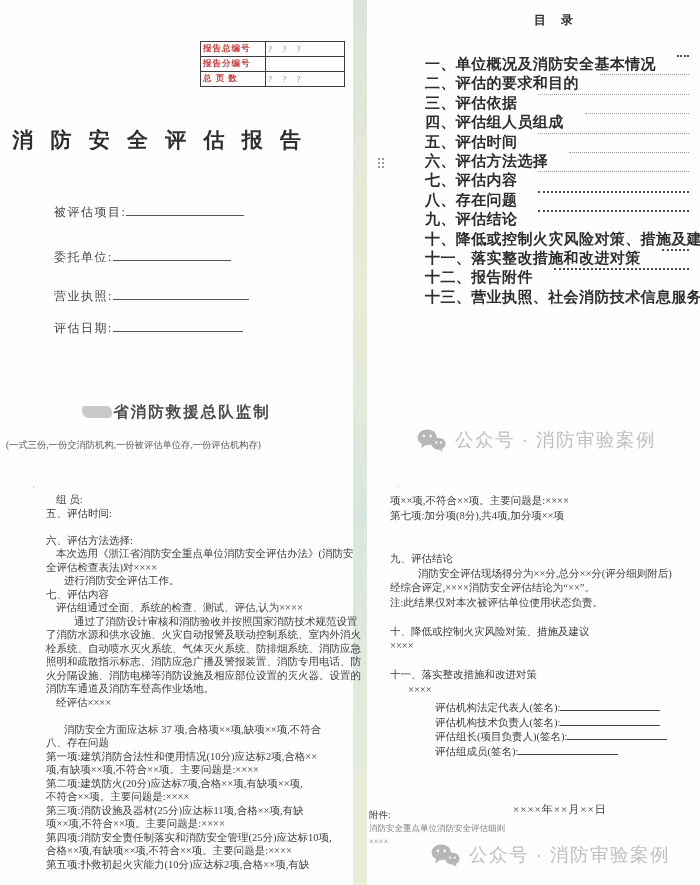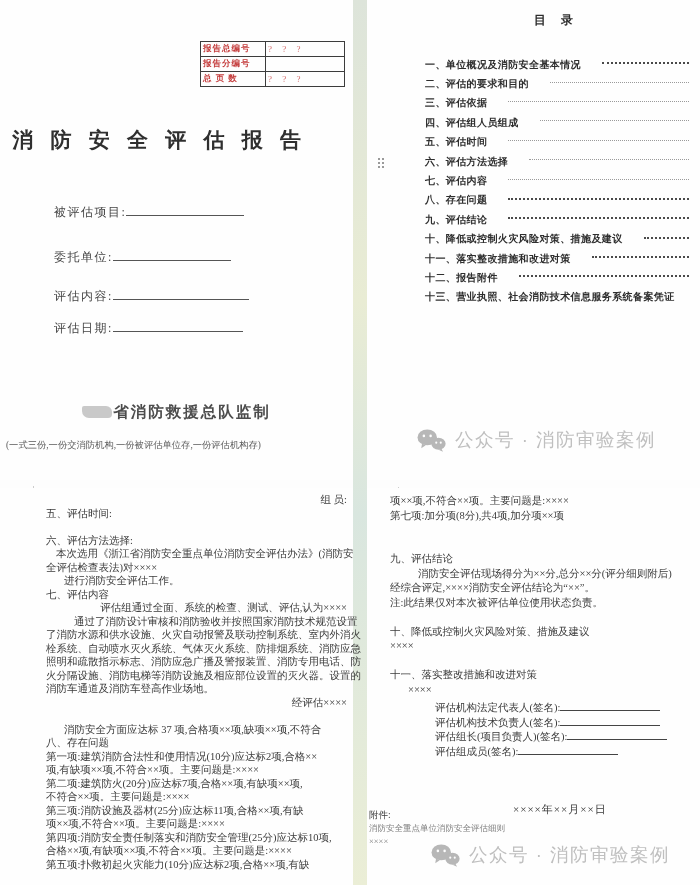--- a/index.html
+++ b/index.html
@@ -32,35 +32,35 @@
           letter-spacing:2px;color:#4c4c4c;font-weight:bold;}
   .redact{display:inline-block;width:30px;height:12px;background:#c9c9c9;
           border-radius:2px 6px 4px 7px;vertical-align:-1px;margin-right:1px;}
   .copies-note{position:absolute;left:6px;top:439px;font-size:9.3px;color:#5a5a5a;white-space:nowrap;}
 
   
   .toc{left:367px;top:0;width:333px;height:480px;}
   .toc-heading{position:absolute;left:0;right:0;top:12px;margin:0;text-align:center;padding-left:46px;
                font-size:12px;font-weight:bold;letter-spacing:6px;color:#2d2d2d;}
   .toc-list{position:absolute;left:58px;top:55px;width:264px;}
-  .toc-item{display:flex;align-items:center;height:19.4px;font-size:10px;font-weight:bold;
+  .toc-item{display:flex;align-items:flex-start;height:19.4px;font-size:15px;font-weight:bold;
             color:#2e2e2e;letter-spacing:0.4px;white-space:nowrap;gap:18px;}
   .ldr{flex:1;min-width:8px;margin:0 0 3px 3px;border-bottom:2px dotted #4a4a4a;}
   .ldr.fine{border-bottom:1px dotted #9a9a9a;margin-bottom:4px;}
   .drag-handle{position:absolute;left:11px;top:158px;width:2px;height:2px;background:#9a9a9a;
        box-shadow:4px 0 #9a9a9a,0 4px #9a9a9a,4px 4px #9a9a9a,0 8px #9a9a9a,4px 8px #9a9a9a;}
 
   
   .body-left{left:0;top:488px;width:353px;height:397px;}
   .body-right{left:367px;top:488px;width:333px;height:397px;}
   .text-block{position:absolute;left:46px;top:5px;right:6px;}
   .text-block.right{left:23px;top:6px;}
   .line{height:13.5px;line-height:13.5px;font-size:10.5px;white-space:nowrap;color:#3b3b3b;}
   .text-block.right .line{height:14.5px;line-height:14.5px;}
-  .ind1{padding-left:10px;text-align:right;} .ind2{padding-left:18px;} .ind3{padding-left:28px;}
+  .ind1{padding-left:10px;} .ind2{padding-left:18px;} .ind3{padding-left:28px;}
 
   .sig-block{position:absolute;left:68px;top:212px;}
   .sig-row{height:14.6px;line-height:14.6px;font-size:10.5px;white-space:nowrap;color:#3b3b3b;}
   .sig-line{display:inline-block;width:100px;height:10px;border-bottom:1px solid #444;}
   .date-line{position:absolute;left:146px;top:304px;font-size:11px;letter-spacing:1px;color:#3b3b3b;margin-top:10px;}
   .attach-label{position:absolute;left:2px;top:321px;font-size:9.5px;font-weight:normal;color:#3b3b3b;}
   .attach-lines{position:absolute;left:2px;top:334px;}
   .attach-line{height:13px;line-height:13px;font-size:8.5px;color:#808080;white-space:nowrap;}
 
   
@@ -94,21 +94,21 @@
           <tr>
             <td class="lbl">总 页 数</td>
             <td class="val">? ? ?</td>
           </tr>
         </tbody>
     </table>
     <h1 class="cover-title">消 防 安 全 评 估 报 告</h1>
     <div id="cover-fields">
         <div class="field-row"><span>被评估项目:</span><span class="fl"></span></div>
         <div class="field-row"><span>委托单位:</span><span class="fl"></span></div>
-        <div class="field-row"><span>评估内容:</span><span class="fl"></span></div>
+        <div class="field-row"><span>营业执照:</span><span class="fl"></span></div>
         <div class="field-row"><span>评估日期:</span><span class="fl"></span></div>
       </div>
     <div class="issuer">
       <span class="redact"></span><span>省消防救援总队监制</span>
     </div>
     <div class="copies-note">(一式三份,一份交消防机构,一份被评估单位存,一份评估机构存)</div>
   </section>
 
   <section class="page toc">
     <h2 class="toc-heading">目  录</h2>

